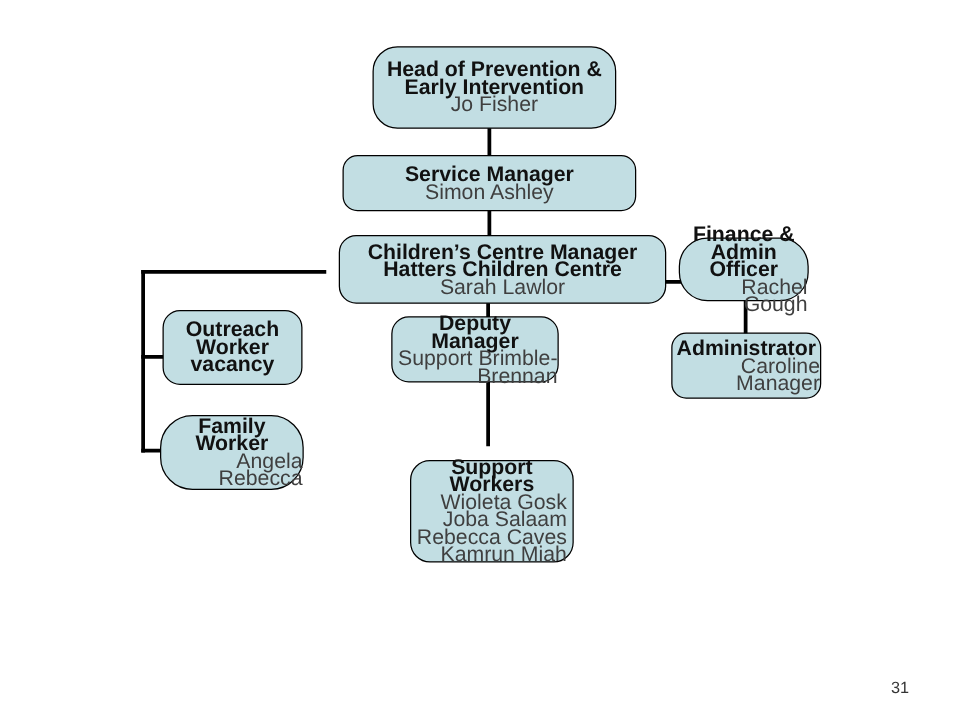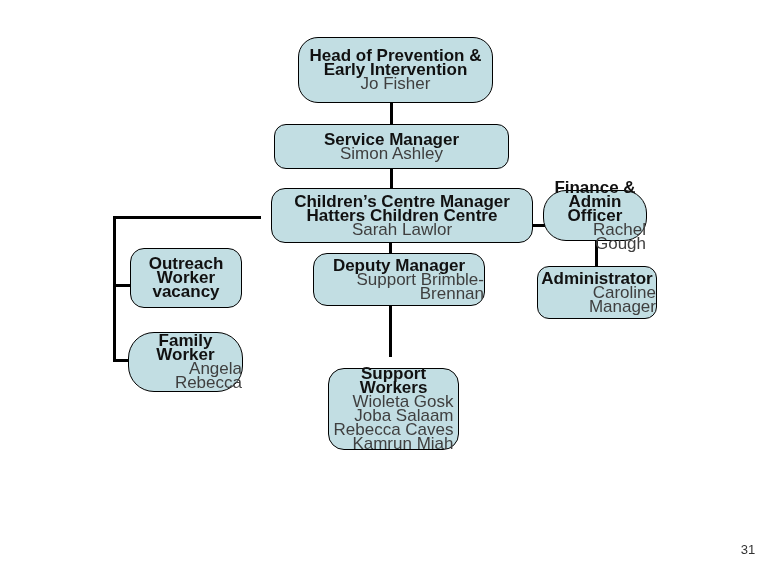--- a/index.html
+++ b/index.html
@@ -40,21 +40,21 @@
     color: #3f3f3f;
     white-space: pre-line;
     text-align: right;
   }
   
   #box-head     { left:298px; top:37px;  width:195px; height:66px; border-radius:20px; }
   #box-service  { left:274px; top:124px; width:235px; height:45px; border-radius:12px; }
   #box-ccm      { left:259px; top:188px; width:262px; height:55px; border-radius:14px;margin-left:12px; }
   #box-finance  { left:543px; top:190px; width:104px; height:51px; border-radius:23px; }
   #box-outreach { left:130px; top:248px; width:112px; height:60px; border-radius:14px; }
-  #box-deputy   { left:313px; top:253px; width:172px; height:53px; border-radius:14px; }
+  #box-deputy   { left:313px; top:253px; width:134px; height:53px; border-radius:14px; }
   #box-admin    { left:537px; top:266px; width:120px; height:53px; border-radius:12px; }
   #box-family   { left:128px; top:332px; width:115px; height:60px; border-radius:26px; }
   #box-support  { left:328px; top:355px; width:131px; height:82px; border-radius:16px;margin-top:13px; }
   
   #c-head-service   { left:390px; top:100px; width:3px;   height:27px; }
   #c-service-ccm    { left:390px; top:167px; width:3px;   height:23px; }
   #c-ccm-deputy     { left:389px; top:241px; width:3px;   height:14px; }
   #c-deputy-support { left:389px; top:304px; width:3px;   height:53px; }
   #c-left-h         { left:113px; top:216px; width:148px; height:3px;  }
   #c-left-trunk     { left:113px; top:216px; width:3px;   height:146px;}
@@ -65,21 +65,20 @@
   #page-number {
     position: absolute;
     left: 706px;
     top: 542px;
     width: 28px;
     text-align: center;
     font-size: 13px;
     line-height: 16px;
     color: #333333;
     z-index: 2;
-    margin-left: 28px;
   }
 </style>
 </head>
 <body>
 
 <div class="slide">
 
   <div class="line" id="c-head-service"></div>
   <div class="line" id="c-service-ccm"></div>
   <div class="line" id="c-ccm-deputy"></div>

